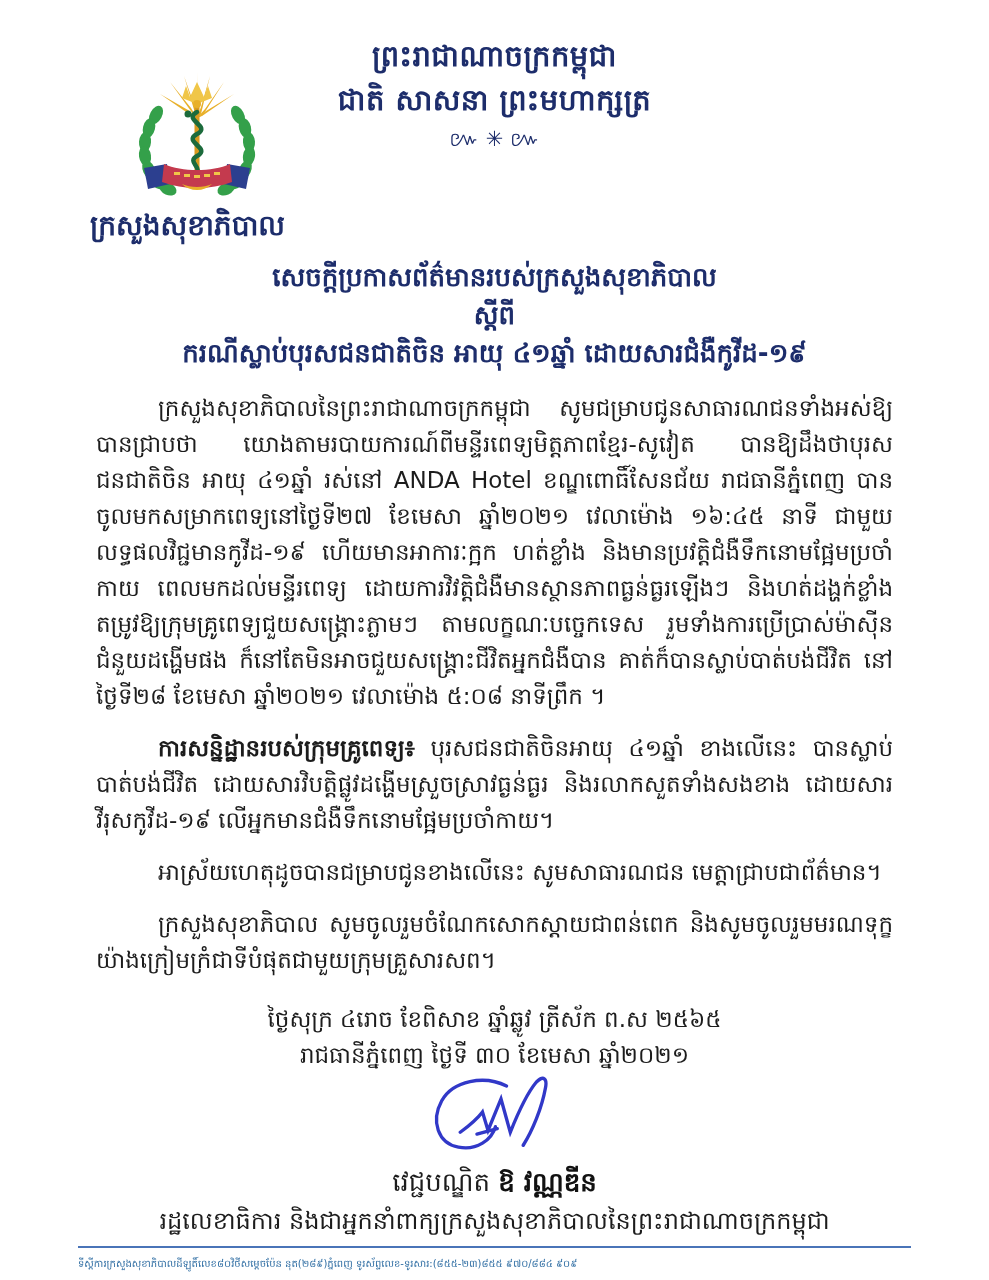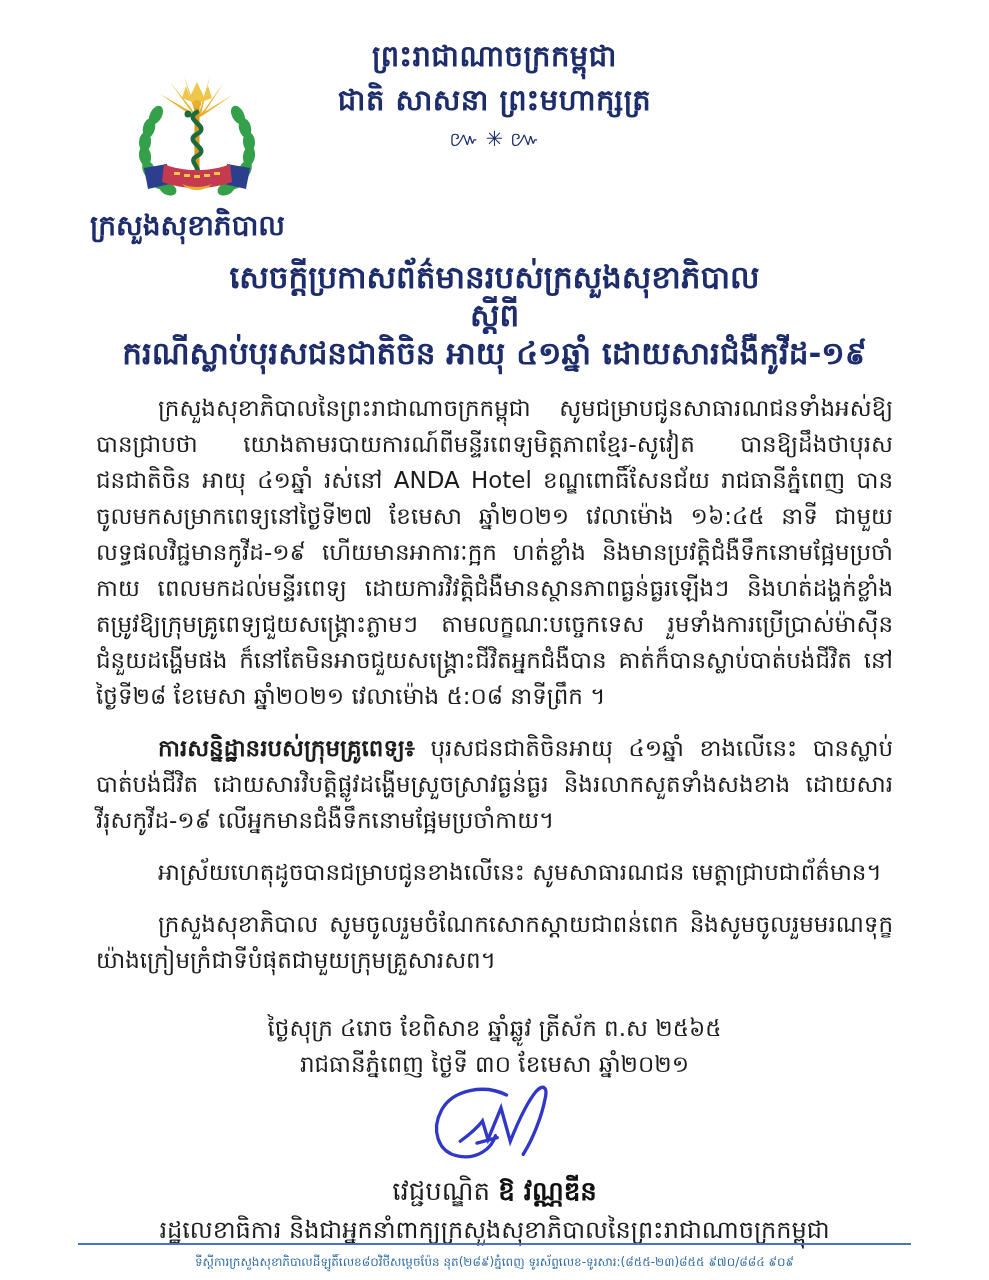--- a/index.html
+++ b/index.html
@@ -13,37 +13,36 @@
     overflow:hidden;
     box-sizing:border-box;
   }
   .navy{color:#1d2d6b;}
   .header-block{padding-top:34px;text-align:center;}
   .kingdom-line{font-size:29px;font-weight:bold;line-height:44px;letter-spacing:.5px;}
   .ornament{font-size:21px;line-height:34px;color:#1d2d6b;}
   .logo-wrap{position:absolute;left:122px;top:68px;width:150px;height:142px;}
   .ministry-name{margin:50px 0 0 90px;font-size:28px;font-weight:bold;line-height:40px;text-align:left;}
   .title-block{margin-top:12px;text-align:center;font-weight:bold;}
-  .title-line{font-size:31px;line-height:38px;}
+  .title-line{font-size:26px;line-height:38px;}
   .body-block{margin:18px 80px 0 80px;font-size:23px;line-height:36px;text-align:justify;}
   .body-block p{margin:16px;text-indent:62px;}
   .p2-lead{font-weight:bold;}
-  .date-block{margin-top:32px;text-align:center;font-size:23px;line-height:36px;}
+  .date-block{margin-top:23px;text-align:center;font-size:23px;line-height:36px;}
   .sig-wrap{height:88px;text-align:center;}
   .sig-wrap svg{height:88px;}
   .signer-name-line{text-align:center;font-size:26px;line-height:34px;margin-top:4px;}
   .signer-name{font-weight:bold;text-align:right;}
   .signer-role-line{text-align:center;font-size:24px;line-height:32px;margin-top:6px;}
   .footer-block{
     position:absolute;left:0;right:0;bottom:8px;
     margin:0 78px;
     border-top:2px solid #4a74b8;
     padding-top:9px;
-    text-align:center;
-    font-size:12px;
+    font-size:10px;
     color:#2d6ca2;
   }
 </style>
 </head>
 <body>
 
 <div class="page">
 
   <div class="logo-wrap">
     <svg width="150" height="142" viewBox="0 0 150 142">

